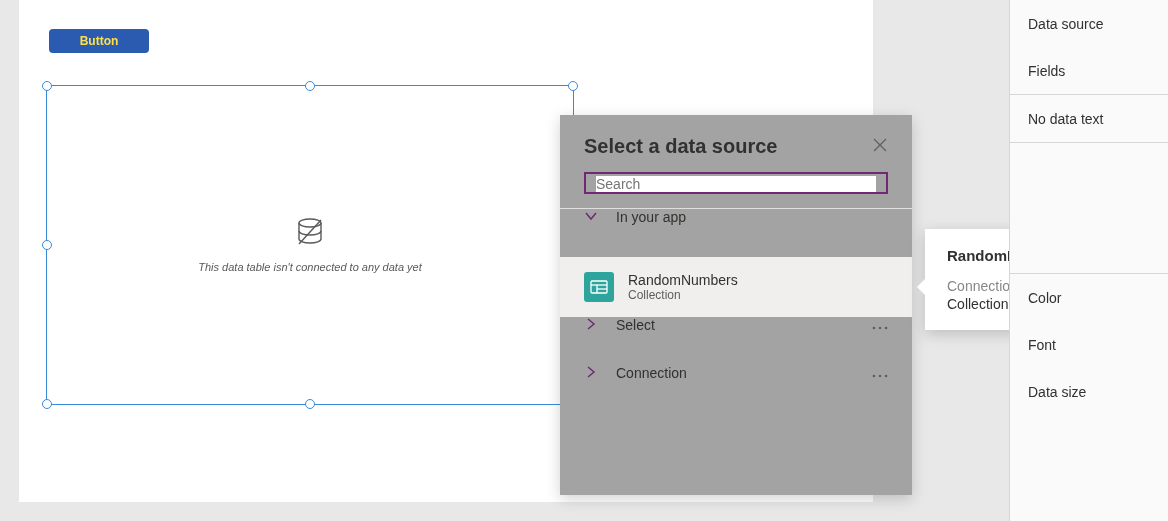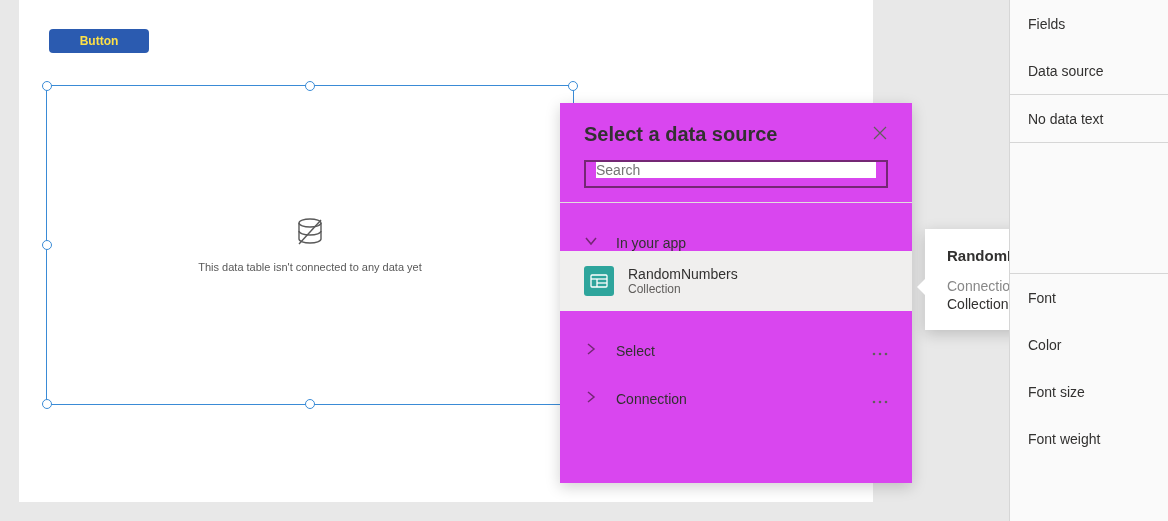--- a/index.html
+++ b/index.html
@@ -34,44 +34,44 @@
   .h-bl { left: -5px;  bottom: -5px; }
   .h-bc { left: calc(50% - 5px); bottom: -5px; }
   .h-br { right: -5px; bottom: -5px; }
 
   .table-empty {
     position: absolute; left: 0; top: 0; width: 100%; height: 100%;
     display: flex; flex-direction: column; align-items: center; justify-content: center;
     color: #595959;
   }
   .table-empty svg { margin-bottom: 14px; }
-  .table-empty-text { font-size: 11px; color: #595959; }
+  .table-empty-text { font-size: 11px; color: #595959; font-style: italic; }
 
   
   .flyout {
-    position: absolute; left: 560px; top: 103px; width: 352px; height: 380px;
-    background: #d946ef; box-shadow: 0 4px 14px rgba(0,0,0,0.18);
+    position: absolute; left: 560px; top: 115px; width: 352px; height: 380px;
+    background: #a3a3a3; box-shadow: 0 4px 14px rgba(0,0,0,0.18);
   }
   .flyout-header {
     display: flex; align-items: center; justify-content: space-between;
     padding: 20px 24px 14px 24px;
   }
   .flyout-title { font-size: 20px; font-weight: 600; color: #323130; }
   .flyout-close { cursor: pointer; color: #605e5c; }
   .flyout-search {
-    margin: 0 24px 0 24px; height: 28px;
-    border: 2px solid #742774; display: flex; align-items: flex-start; padding: 0 10px;
+    margin: 0 24px 0 24px; height: 22px;
+    border: 2px solid #742774; display: flex; align-items: flex-end; padding: 0 10px;
   }
   .flyout-search input {
     border: none; outline: none; width: 100%; font-size: 14px; color: #323130;
   }
   .flyout-divider { height: 1px; background: #e1dfdd; margin-top: 14px; }
 
   .ds-row {
-    display: flex; align-items: flex-end; height: 48px; padding: 0 24px;
+    display: flex; align-items: flex-start; height: 48px; padding: 0 24px;
     font-size: 14px; color: #323130; cursor: pointer; position: relative;
   }
   .ds-row .chev { margin-right: 18px; color: #742774; }
   .ds-row .more { margin-left: auto; color: #605e5c; }
 
   .ds-item {
     display: flex; align-items: center; height: 60px; padding: 0 24px;
     background: #f0efee; cursor: pointer;
   }
   .ds-icon {
@@ -211,37 +211,34 @@
 </div>
 
 <div class="tooltip">
   <div class="tooltip-title">RandomNumbers</div>
   <div class="tooltip-label">Connection detail</div>
   <div class="tooltip-value">Collection</div>
 </div>
 
 <div class="prop-panel">
   <div class="prop-item">
+      <span>Data source</span>
+    </div>
+  <div class="prop-item">
       <span>Fields</span>
-    </div>
-  <div class="prop-item">
-      <span>Data source</span>
     </div>
   <div class="prop-sep"></div>
   <div class="prop-item">
       <span>No data text</span>
     </div>
   <div class="prop-sep"></div>
   <div style="height:130px"></div>
   <div class="prop-sep"></div>
   <div class="prop-item">
+      <span>Color</span>
+    </div>
+  <div class="prop-item">
       <span>Font</span>
     </div>
   <div class="prop-item">
-      <span>Color</span>
-    </div>
-  <div class="prop-item">
-      <span>Font size</span>
-    </div>
-  <div class="prop-item">
-      <span>Font weight</span>
+      <span>Data size</span>
     </div>
 </div>
 
 </body></html>

